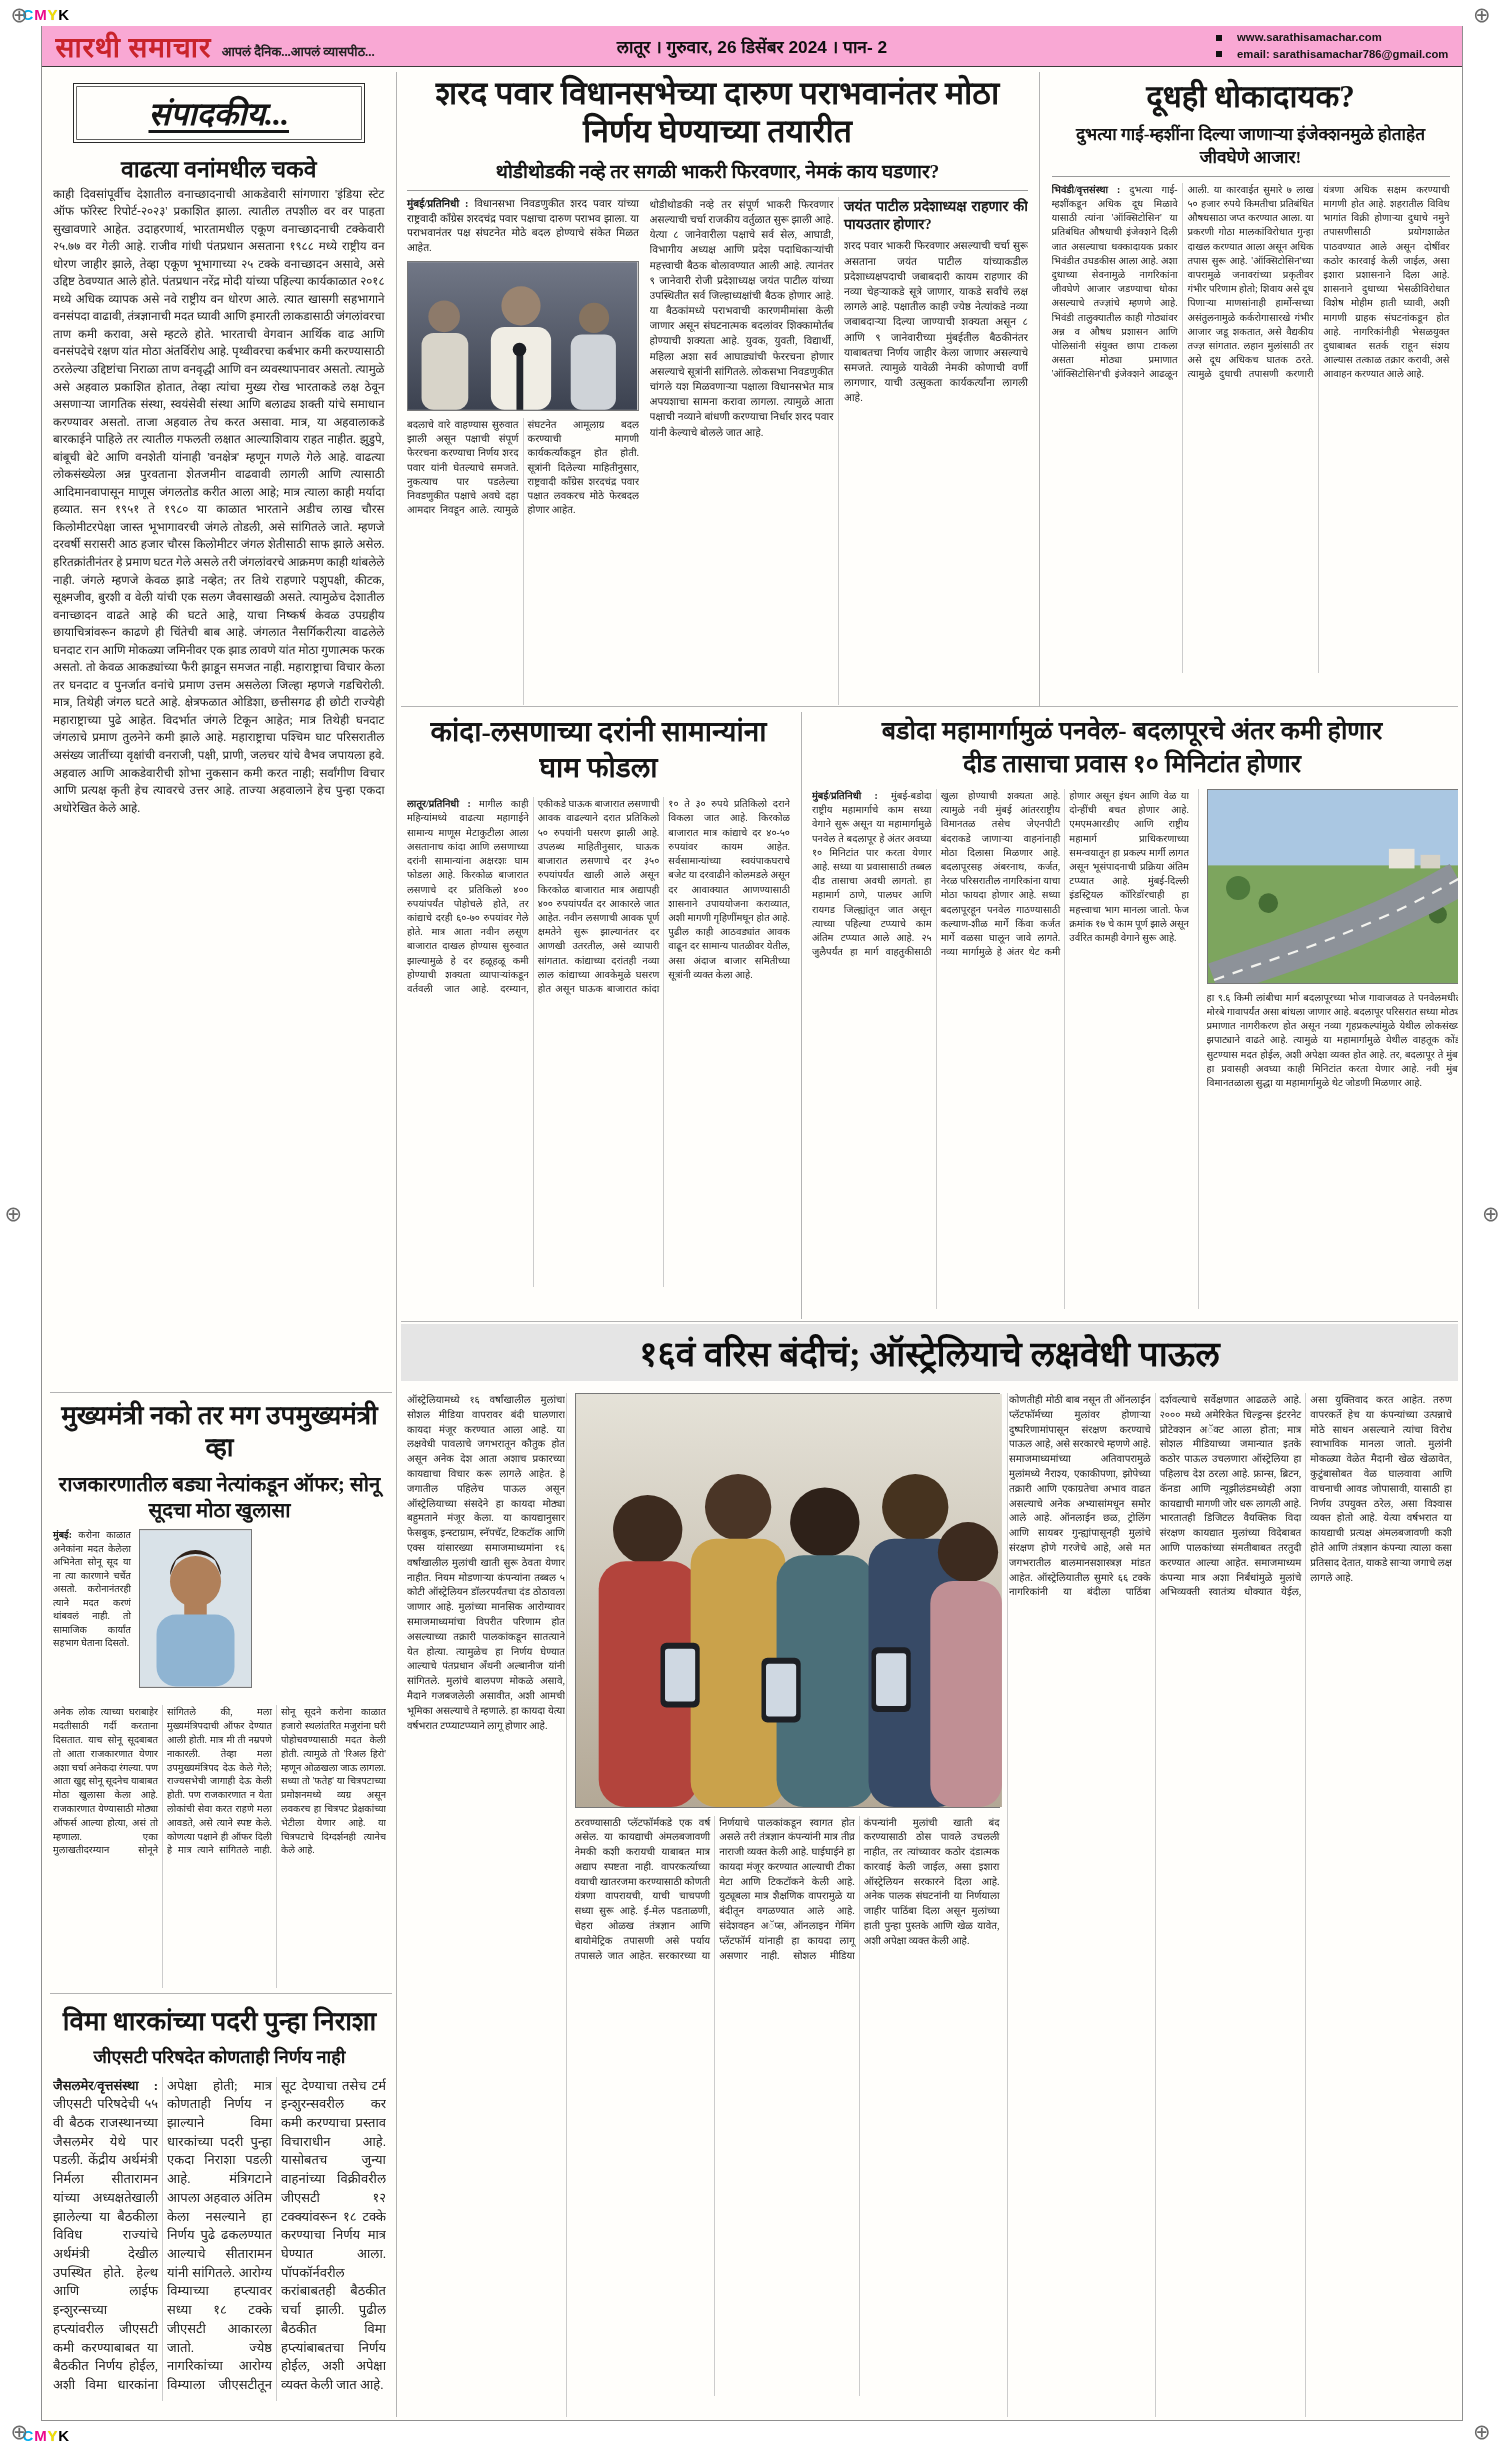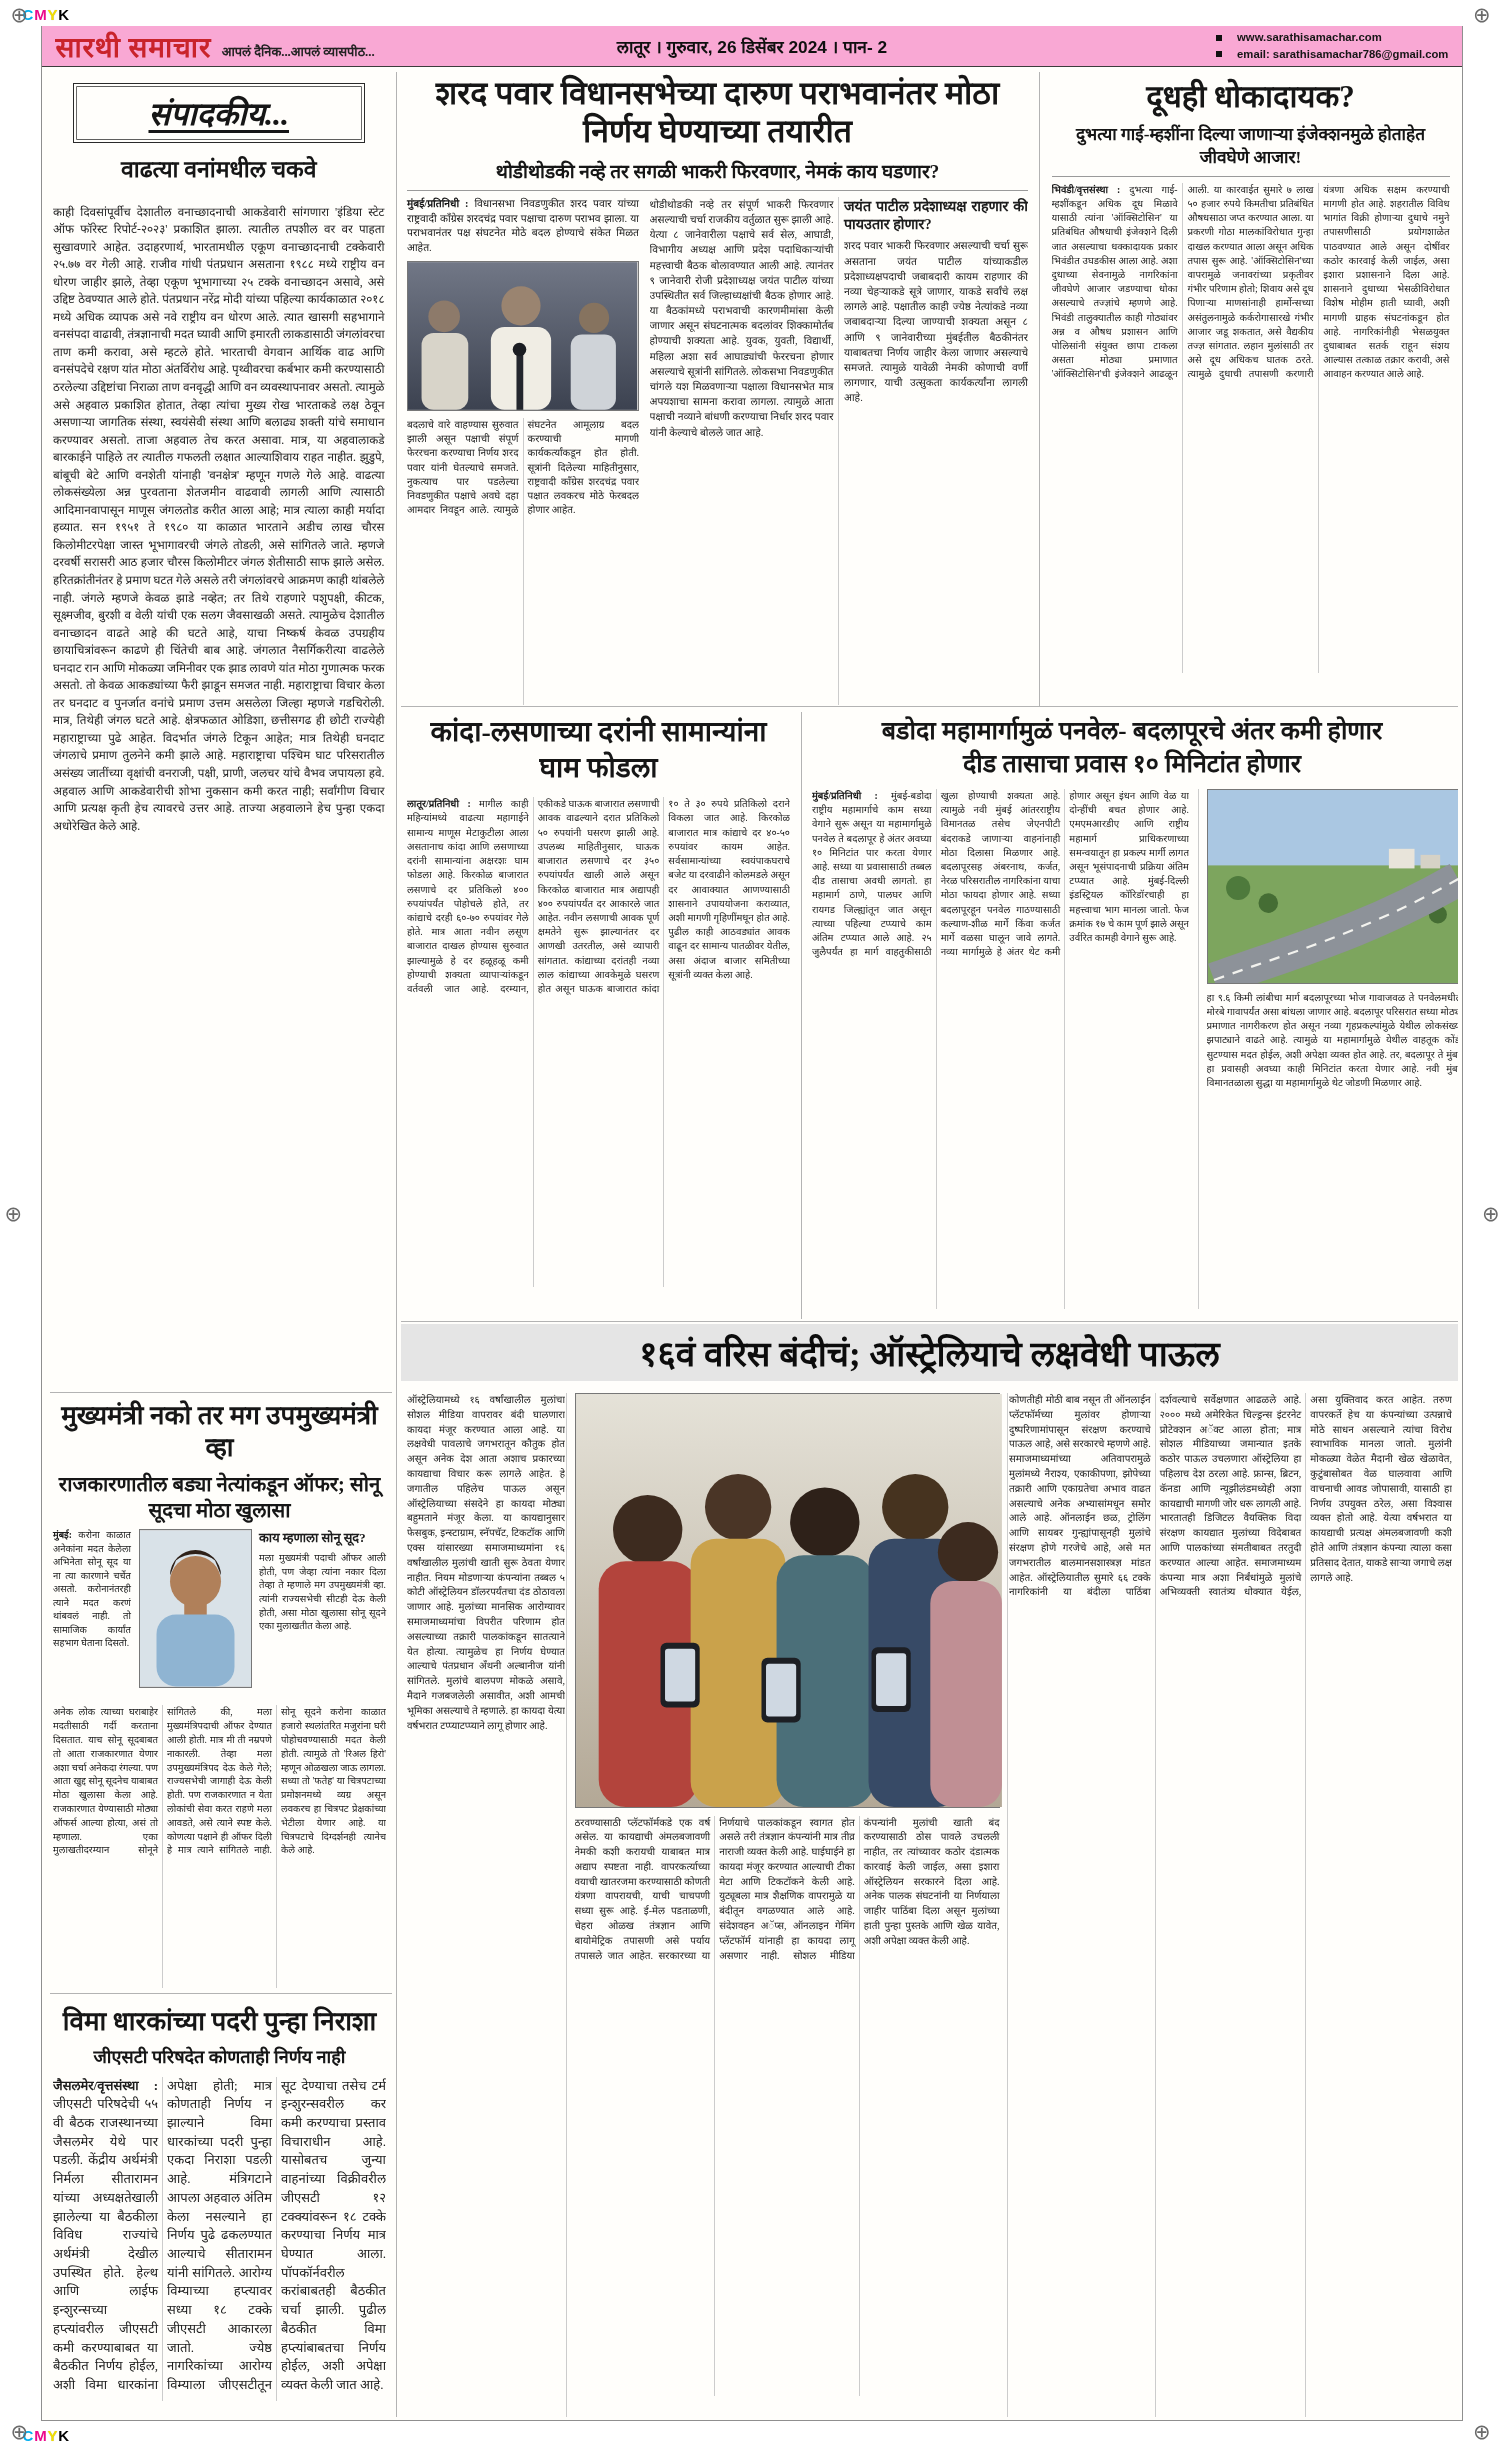--- a/index.html
+++ b/index.html
@@ -31,21 +31,21 @@
   .photo-frame { border:0.8px solid #777; background:#ccc; line-height:0; }
   .photo-frame svg { display:block; }
   .vr { position:absolute; width:0.8px; background:#b3b3b3; }
   .hrule { position:absolute; height:0.8px; background:#b3b3b3; }
 
   
   .editorial { position:absolute; left:50px; top:75px; width:342px; height:1314px; padding:4.5px 7.5px 0 3px; overflow:hidden; }
   .edit-box { width:88%; margin:3px auto 9px; border:0.8px solid #2a2a2a; padding:7.5px 4.5px; text-align:center;
               box-shadow: inset 0 0 0 2.3px #fffefb, inset 0 0 0 3px #2a2a2a; }
   .edit-label { font-size:32px; font-style:italic; font-weight:bold; text-decoration:underline; text-underline-offset:5.3px; }
-  .edit-headline { text-align:center; font-size:23px; font-weight:bold; margin:9px 0 20px; }
+  .edit-headline { text-align:center; font-size:23px; font-weight:bold; margin:9px 0 2px; }
   .edit-body { font-size:11.7px; line-height:1.5; height:1130px; overflow:hidden; }
 
   
   .pawar { position:absolute; left:401px; top:72px; width:636px; height:633px; padding:1.5px 9px 0 6px; overflow:hidden; }
   .pawar-headline { font-size:32px; font-weight:bold; text-align:center; line-height:1.2; }
   .pawar-subhead  { font-size:19px; font-weight:bold; text-align:center; margin:7.5px 0 6px; padding-bottom:6px; border-bottom:0.8px solid #9a9a9a; }
   .pawar-flex { display:flex; gap:10.5px; height:520px; }
   .pawar-left { width:232px; flex:none; }
   .pawar-intro { font-size:10.4px; line-height:1.42; text-align:justify; margin-bottom:5.3px; }
   .pawar-left-cols { column-count:2; column-gap:9px; column-rule:0.8px solid #ccc;
@@ -283,24 +283,20 @@
     </div>
     <div class="sonu-photo photo-frame">
       <svg width="111" height="157" viewBox="0 0 148 208" xmlns="http://www.w3.org/2000/svg">
         <rect width="148" height="208" fill="#d9e2e8"></rect>
         <rect x="59" y="92" width="30" height="26" fill="#b0805a"></rect>
         <circle cx="74" cy="68" r="34" fill="#b0805a"></circle>
         <path d="M40 60 a34 34 0 0 1 68 0 l-8 -20 a34 24 0 0 0 -52 0 Z" fill="#2e2119"></path>
         <rect x="22" y="112" width="104" height="96" rx="26" fill="#8fb4d2"></rect>
       </svg>
     </div>
-    <div class="sonu-c3 body-text">
-      <div class="quote-head">काय म्हणाला सोनू सूद?</div>
-      <span>मला मुख्यमंत्री पदाची ऑफर आली होती, पण जेव्हा त्यांना नकार दिला तेव्हा ते म्हणाले मग उपमुख्यमंत्री व्हा. त्यांनी राज्यसभेची सीटही देऊ केली होती, असा मोठा खुलासा सोनू सूदने एका मुलाखतीत केला आहे.</span>
-    </div>
   </div>
   <div class="sonu-bottom body-text">अनेक लोक त्याच्या घराबाहेर मदतीसाठी गर्दी करताना दिसतात. याच सोनू सूदबाबत तो आता राजकारणात येणार अशा चर्चा अनेकदा रंगल्या. पण आता खुद्द सोनू सूदनेच याबाबत मोठा खुलासा केला आहे. राजकारणात येण्यासाठी मोठ्या ऑफर्स आल्या होत्या, असं तो म्हणाला. एका मुलाखतीदरम्यान सोनूने सांगितले की, मला मुख्यमंत्रिपदाची ऑफर देण्यात आली होती. मात्र मी ती नम्रपणे नाकारली. तेव्हा मला उपमुख्यमंत्रिपद देऊ केले गेले; राज्यसभेची जागाही देऊ केली होती. पण राजकारणात न येता लोकांची सेवा करत राहणे मला आवडते, असे त्याने स्पष्ट केले. कोणत्या पक्षाने ही ऑफर दिली हे मात्र त्याने सांगितले नाही. सोनू सूदने करोना काळात हजारो स्थलांतरित मजुरांना घरी पोहोचवण्यासाठी मदत केली होती. त्यामुळे तो 'रिअल हिरो' म्हणून ओळखला जाऊ लागला. सध्या तो 'फतेह' या चित्रपटाच्या प्रमोशनमध्ये व्यग्र असून लवकरच हा चित्रपट प्रेक्षकांच्या भेटीला येणार आहे. या चित्रपटाचे दिग्दर्शनही त्यानेच केले आहे.</div>
 </section>
 
 <section class="gst">
   <h1 class="gst-headline">विमा धारकांच्या पदरी पुन्हा निराशा</h1>
   <div class="gst-subhead">जीएसटी परिषदेत कोणताही निर्णय नाही</div>
   <div class="gst-body body-text">
     <strong class="byline">जैसलमेर/वृत्तसंस्था :</strong>
     <span>जीएसटी परिषदेची ५५ वी बैठक राजस्थानच्या जैसलमेर येथे पार पडली. केंद्रीय अर्थमंत्री निर्मला सीतारामन यांच्या अध्यक्षतेखाली झालेल्या या बैठकीला विविध राज्यांचे अर्थमंत्री देखील उपस्थित होते. हेल्थ आणि लाईफ इन्शुरन्सच्या हप्त्यांवरील जीएसटी कमी करण्याबाबत या बैठकीत निर्णय होईल, अशी विमा धारकांना अपेक्षा होती; मात्र कोणताही निर्णय न झाल्याने विमा धारकांच्या पदरी पुन्हा एकदा निराशा पडली आहे. मंत्रिगटाने आपला अहवाल अंतिम केला नसल्याने हा निर्णय पुढे ढकलण्यात आल्याचे सीतारामन यांनी सांगितले. आरोग्य विम्याच्या हप्त्यावर सध्या १८ टक्के जीएसटी आकारला जातो. ज्येष्ठ नागरिकांच्या आरोग्य विम्याला जीएसटीतून सूट देण्याचा तसेच टर्म इन्शुरन्सवरील कर कमी करण्याचा प्रस्ताव विचाराधीन आहे. यासोबतच जुन्या वाहनांच्या विक्रीवरील जीएसटी १२ टक्क्यांवरून १८ टक्के करण्याचा निर्णय मात्र घेण्यात आला. पॉपकॉर्नवरील करांबाबतही बैठकीत चर्चा झाली. पुढील बैठकीत विमा हप्त्यांबाबतचा निर्णय होईल, अशी अपेक्षा व्यक्त केली जात आहे.</span>

